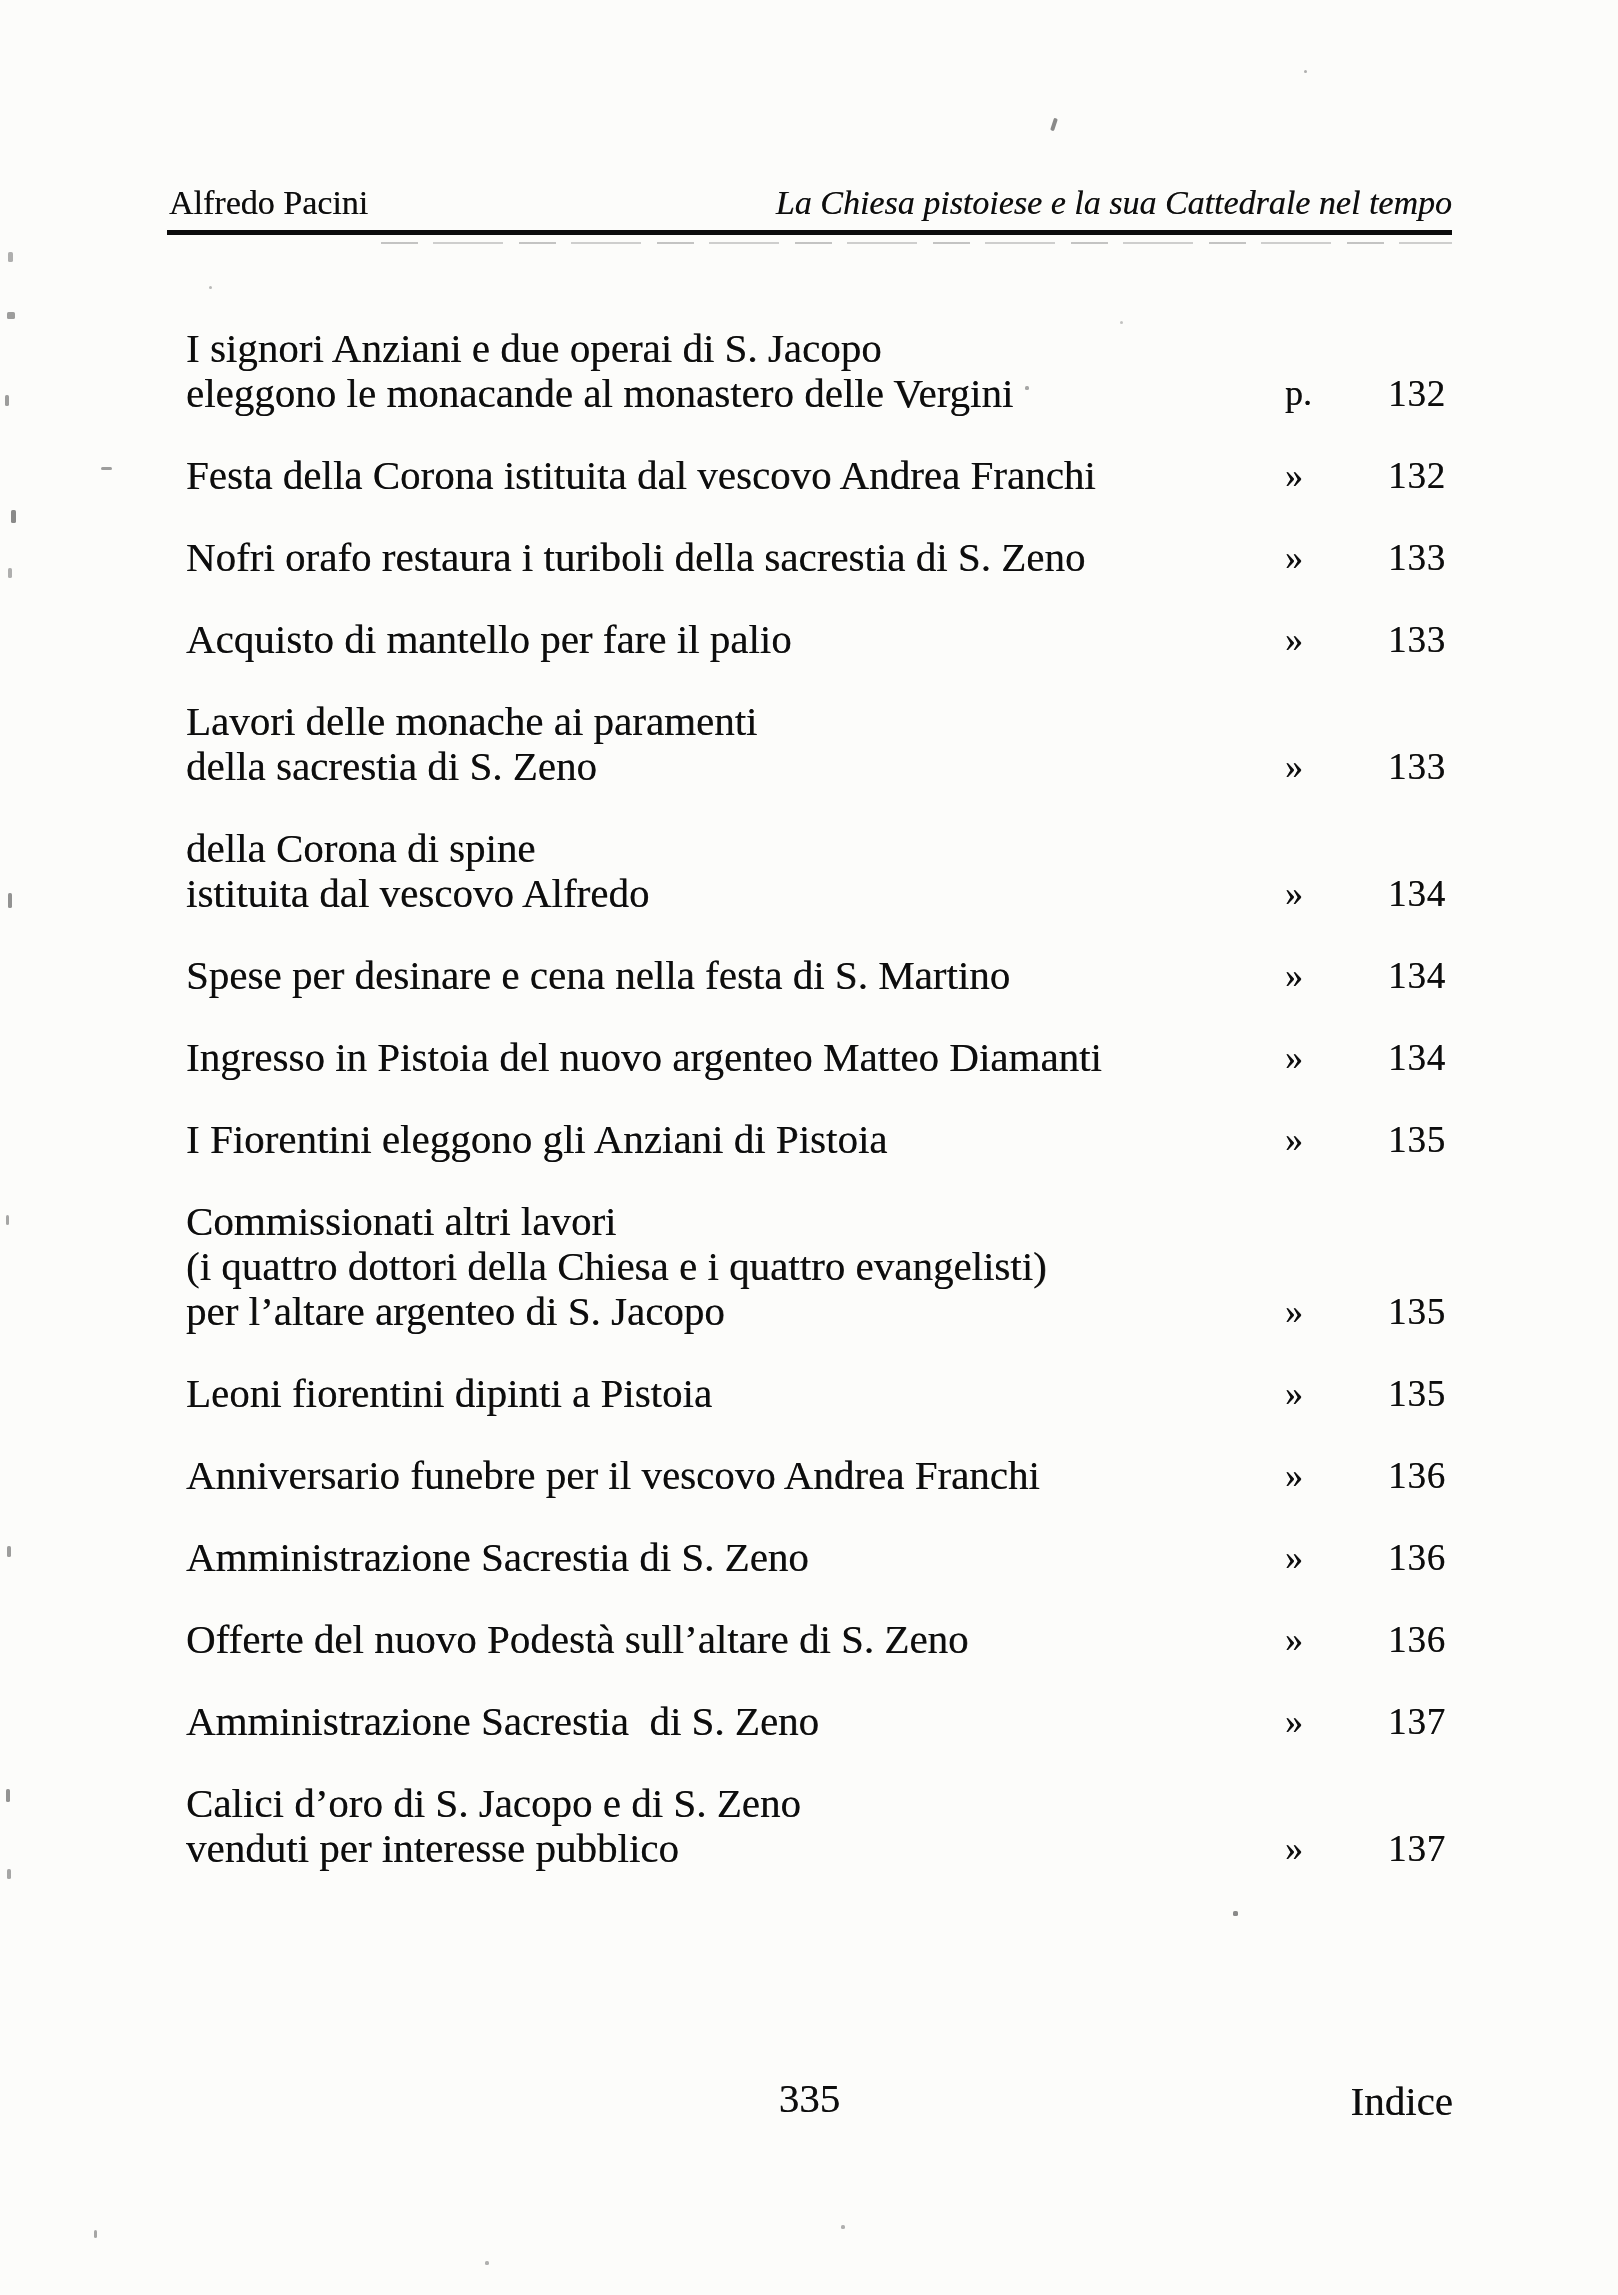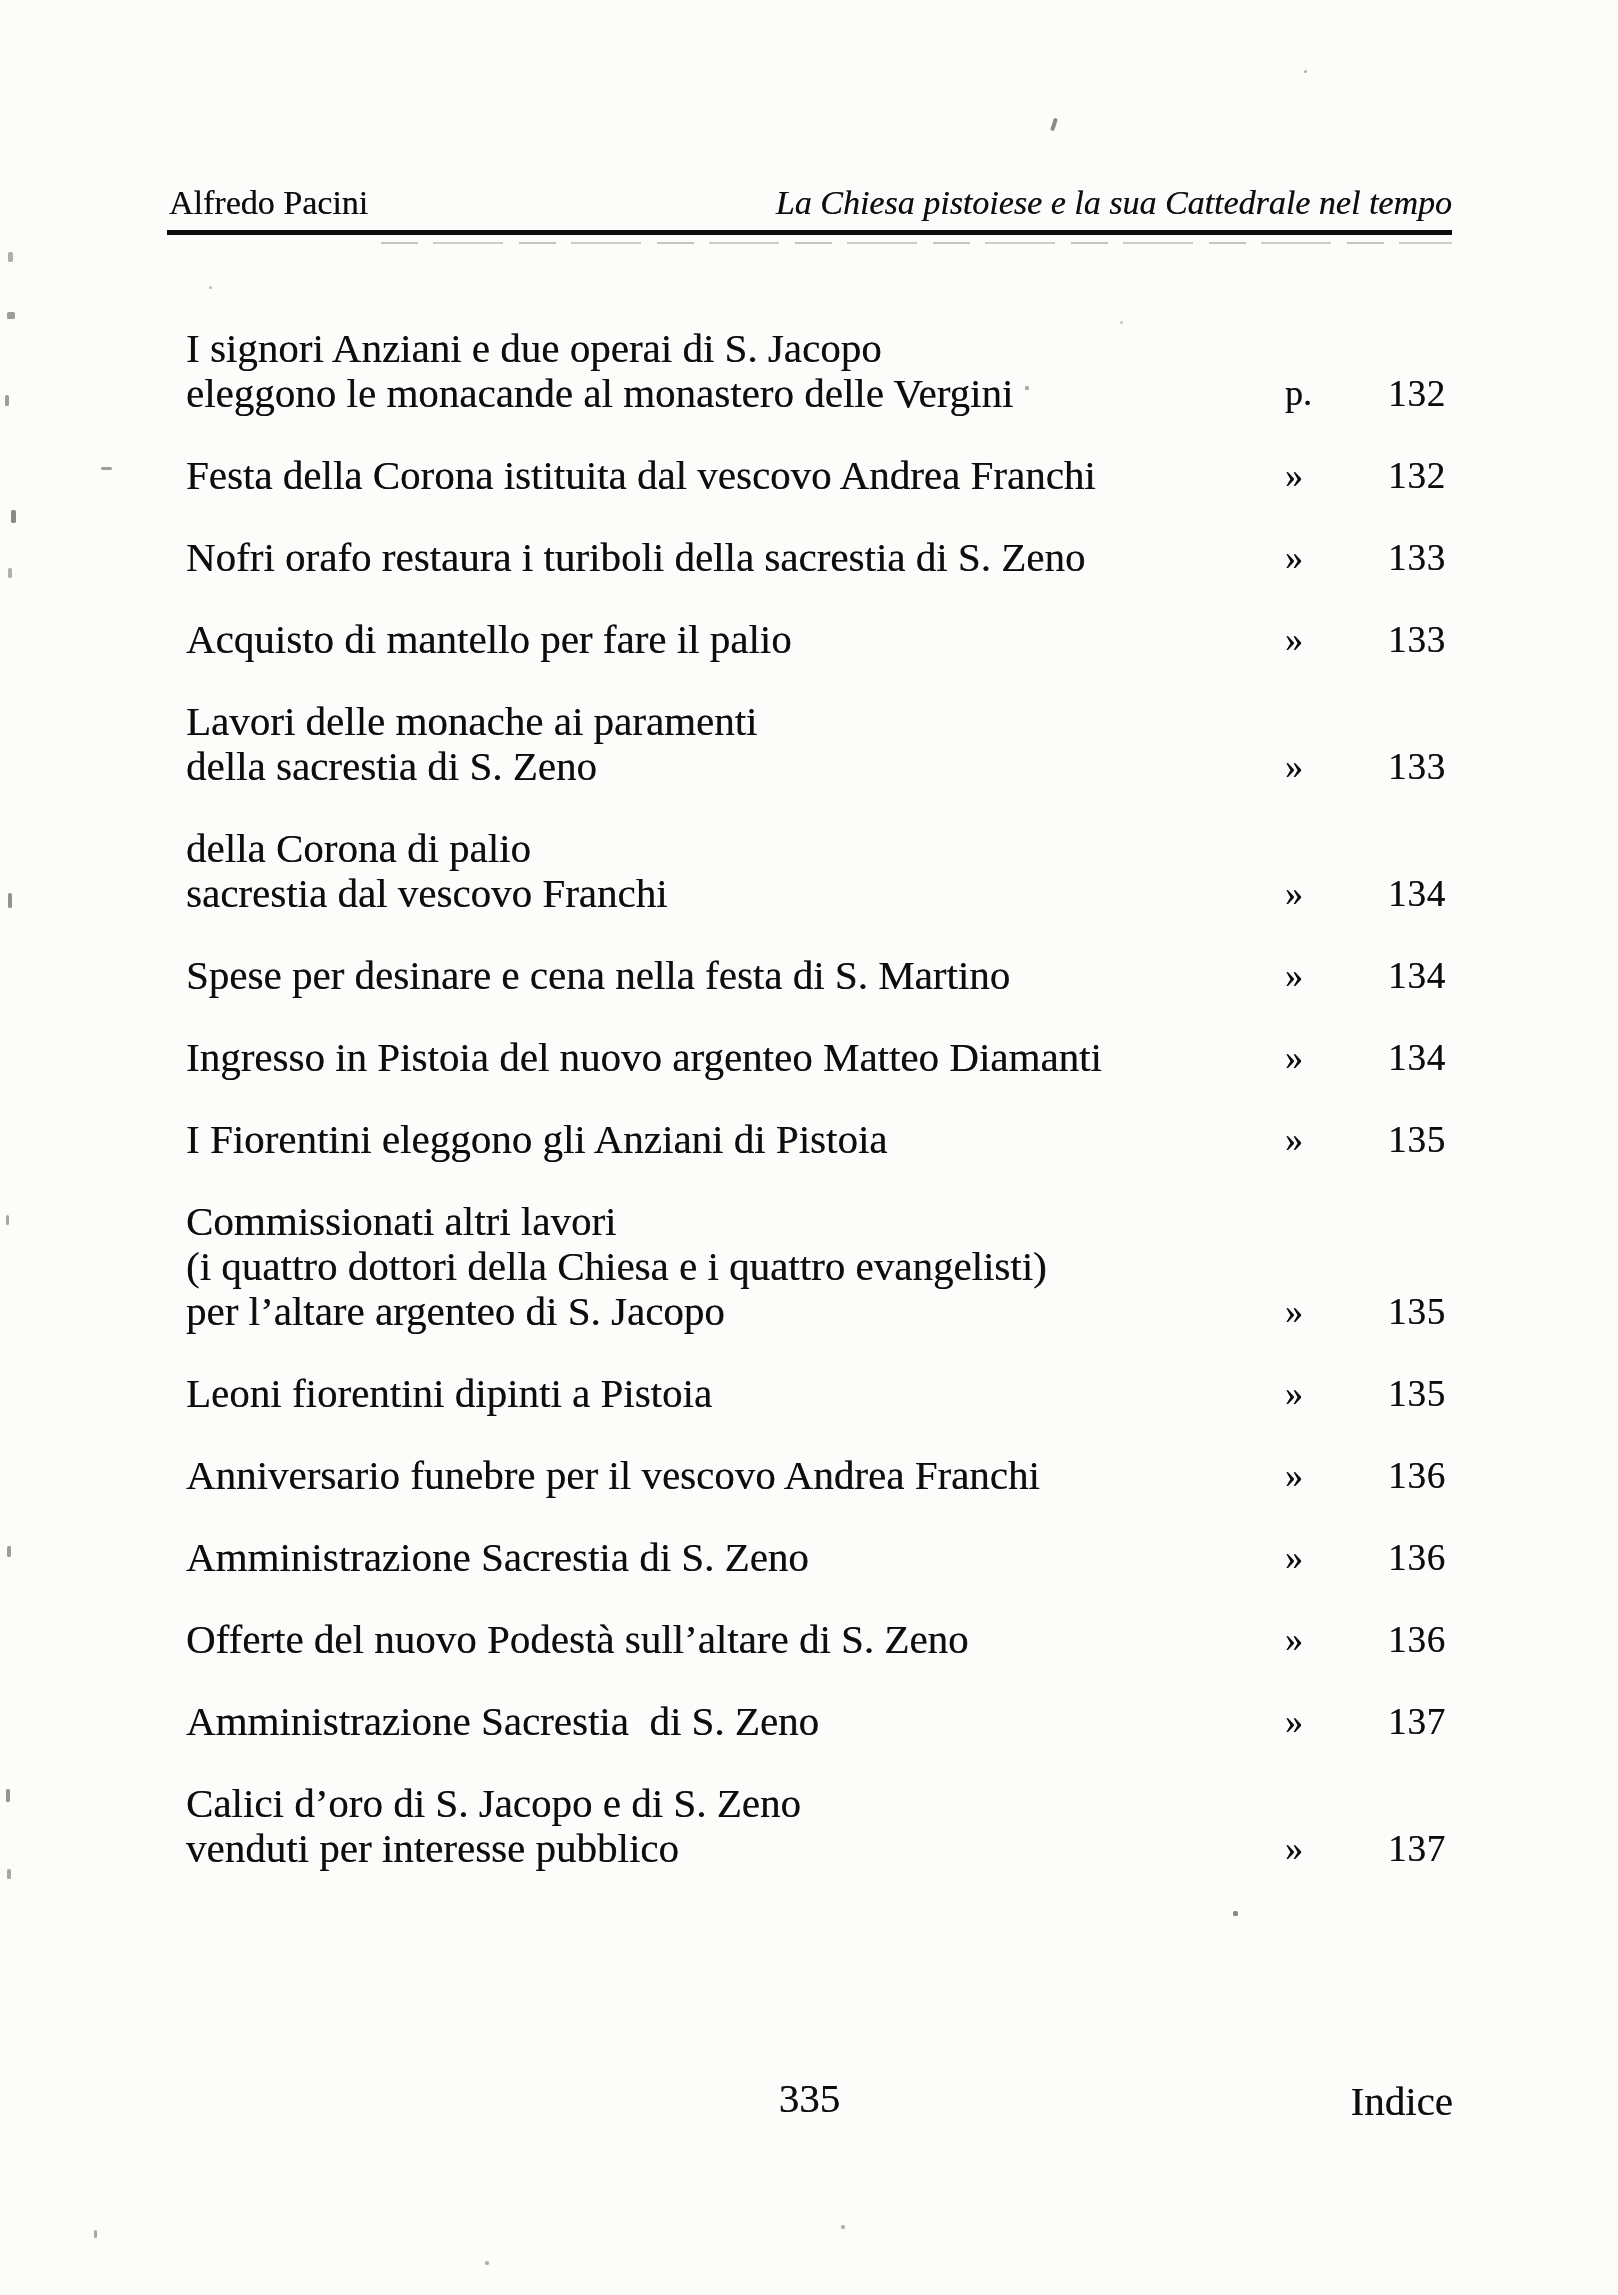--- a/index.html
+++ b/index.html
@@ -162,22 +162,22 @@
       <div class="title">
         <div class="line">Lavori delle monache ai paramenti</div>
         <div class="line">della sacrestia di S. Zeno</div>
       </div>
       <div class="marker">»</div>
       <div class="pagenum">133</div>
     </div>
 
     <div class="entry">
       <div class="title">
-        <div class="line">della Corona di palio</div>
-        <div class="line">sacrestia dal vescovo Franchi</div>
+        <div class="line">della Corona di spine</div>
+        <div class="line">istituita dal vescovo Alfredo</div>
       </div>
       <div class="marker">»</div>
       <div class="pagenum">134</div>
     </div>
 
     <div class="entry">
       <div class="title">
         <div class="line">Spese per desinare e cena nella festa di S. Martino</div>
       </div>
       <div class="marker">»</div>

